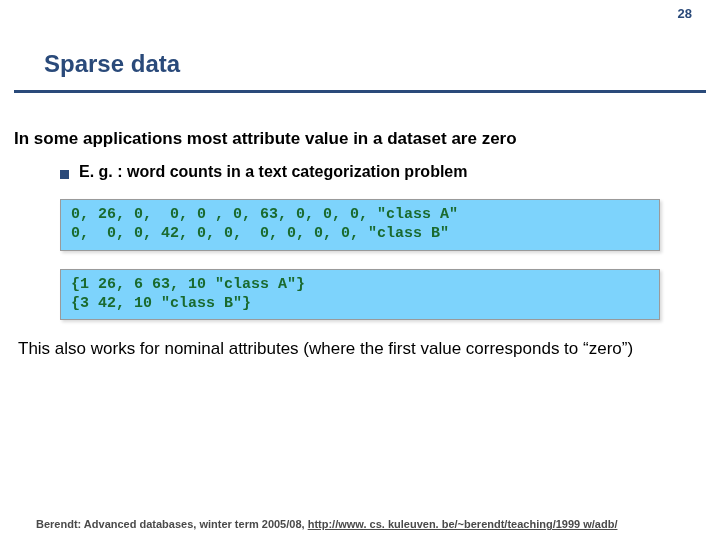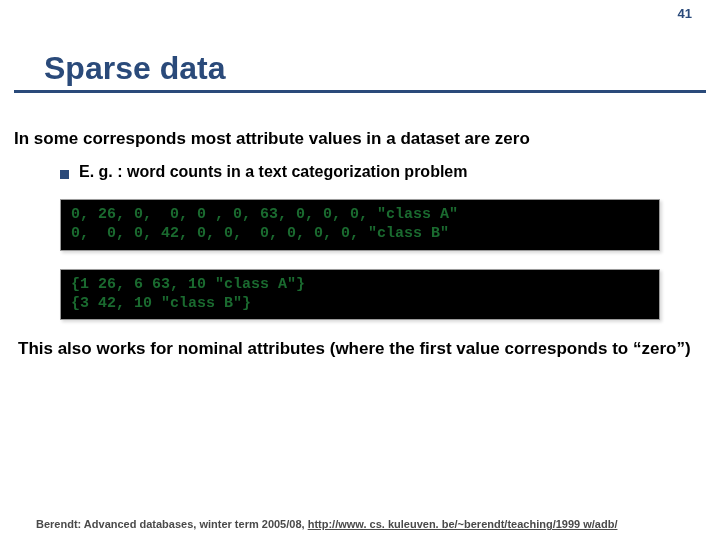--- a/index.html
+++ b/index.html
@@ -17,21 +17,21 @@
     top: 6px;
     right: 28px;
     font-size: 13px;
     font-weight: bold;
     color: #2a4a7a;
   }
   .title {
     position: absolute;
     top: 50px;
     left: 44px;
-    font-size: 32px;
+    font-size: 24px;
     font-weight: bold;
     color: #2a4a7a;
   }
   .rule {
     position: absolute;
     top: 90px;
     left: 14px;
     width: 692px;
     height: 3px;
     background: #2a4a7a;
@@ -64,34 +64,34 @@
     margin-right: 10px;
     flex-shrink: 0;
   }
   .sub-text {
     font-size: 16px;
     font-weight: bold;
     color: #000;
   }
   .codebox {
     margin: 8px 50px 18px 50px;
-    background: #000000;
+    background: #7dd3fc;
     border: 1px solid #9a9a9a;
     padding: 6px 10px 6px 10px;
     font-family: "Courier New", monospace;
     font-size: 15px;
     font-weight: bold;
     color: #1a6a2f;
     white-space: pre;
     line-height: 1.25;
     box-shadow: 2px 2px 3px rgba(0,0,0,0.15);
   }
   .para-indent {
     font-size: 17px;
-    font-weight: bold;
+    font-weight: normal;
     color: #000;
     line-height: 1.25;
     padding-left: 4px;
     text-indent: -32px;
     margin-left: 36px;
   }
   .footer {
     position: absolute;
     bottom: 10px;
     left: 36px;
@@ -101,28 +101,28 @@
     color: #4a4a4a;
   }
   .footer .link {
     text-decoration: underline;
     color: #4a4a4a;
   }
 </style>
 </head>
 <body>
 
-<div class="page-number">41</div>
+<div class="page-number">28</div>
 
 <div class="title">Sparse data</div>
 <div class="rule"></div>
 
 <div class="content">
 
-  <div class="para">In some corresponds most attribute values in a dataset are zero</div>
+  <div class="para">In some applications most attribute value in a dataset are zero</div>
 
   <div class="sub">
     <div class="bullet"></div>
     <div class="sub-text">E. g. : word counts in a text categorization problem</div>
   </div>
 
 
   <div class="codebox">0, 26, 0,  0, 0 , 0, 63, 0, 0, 0, "class A"
 0,  0, 0, 42, 0, 0,  0, 0, 0, 0, "class B"</div>
 

